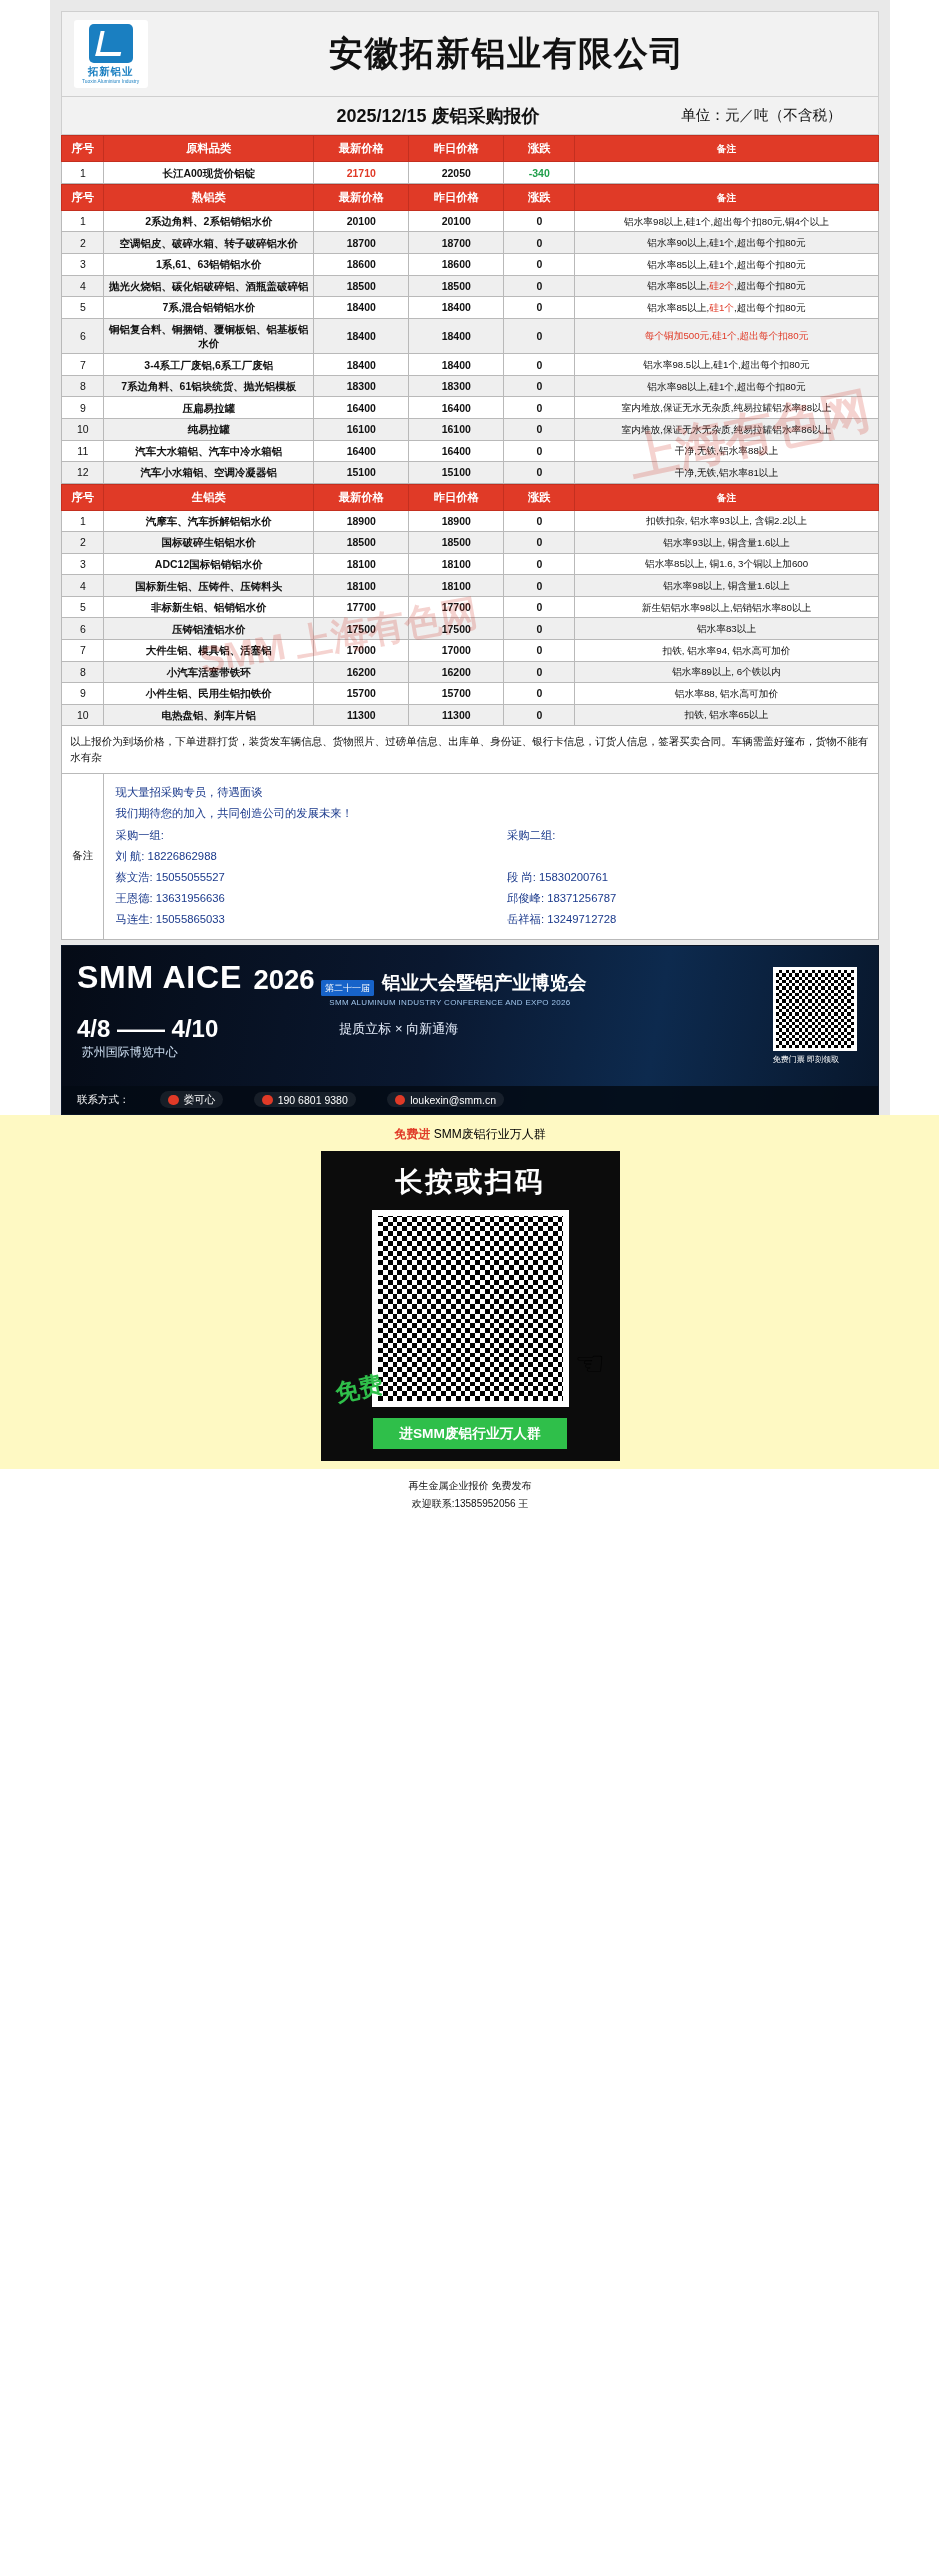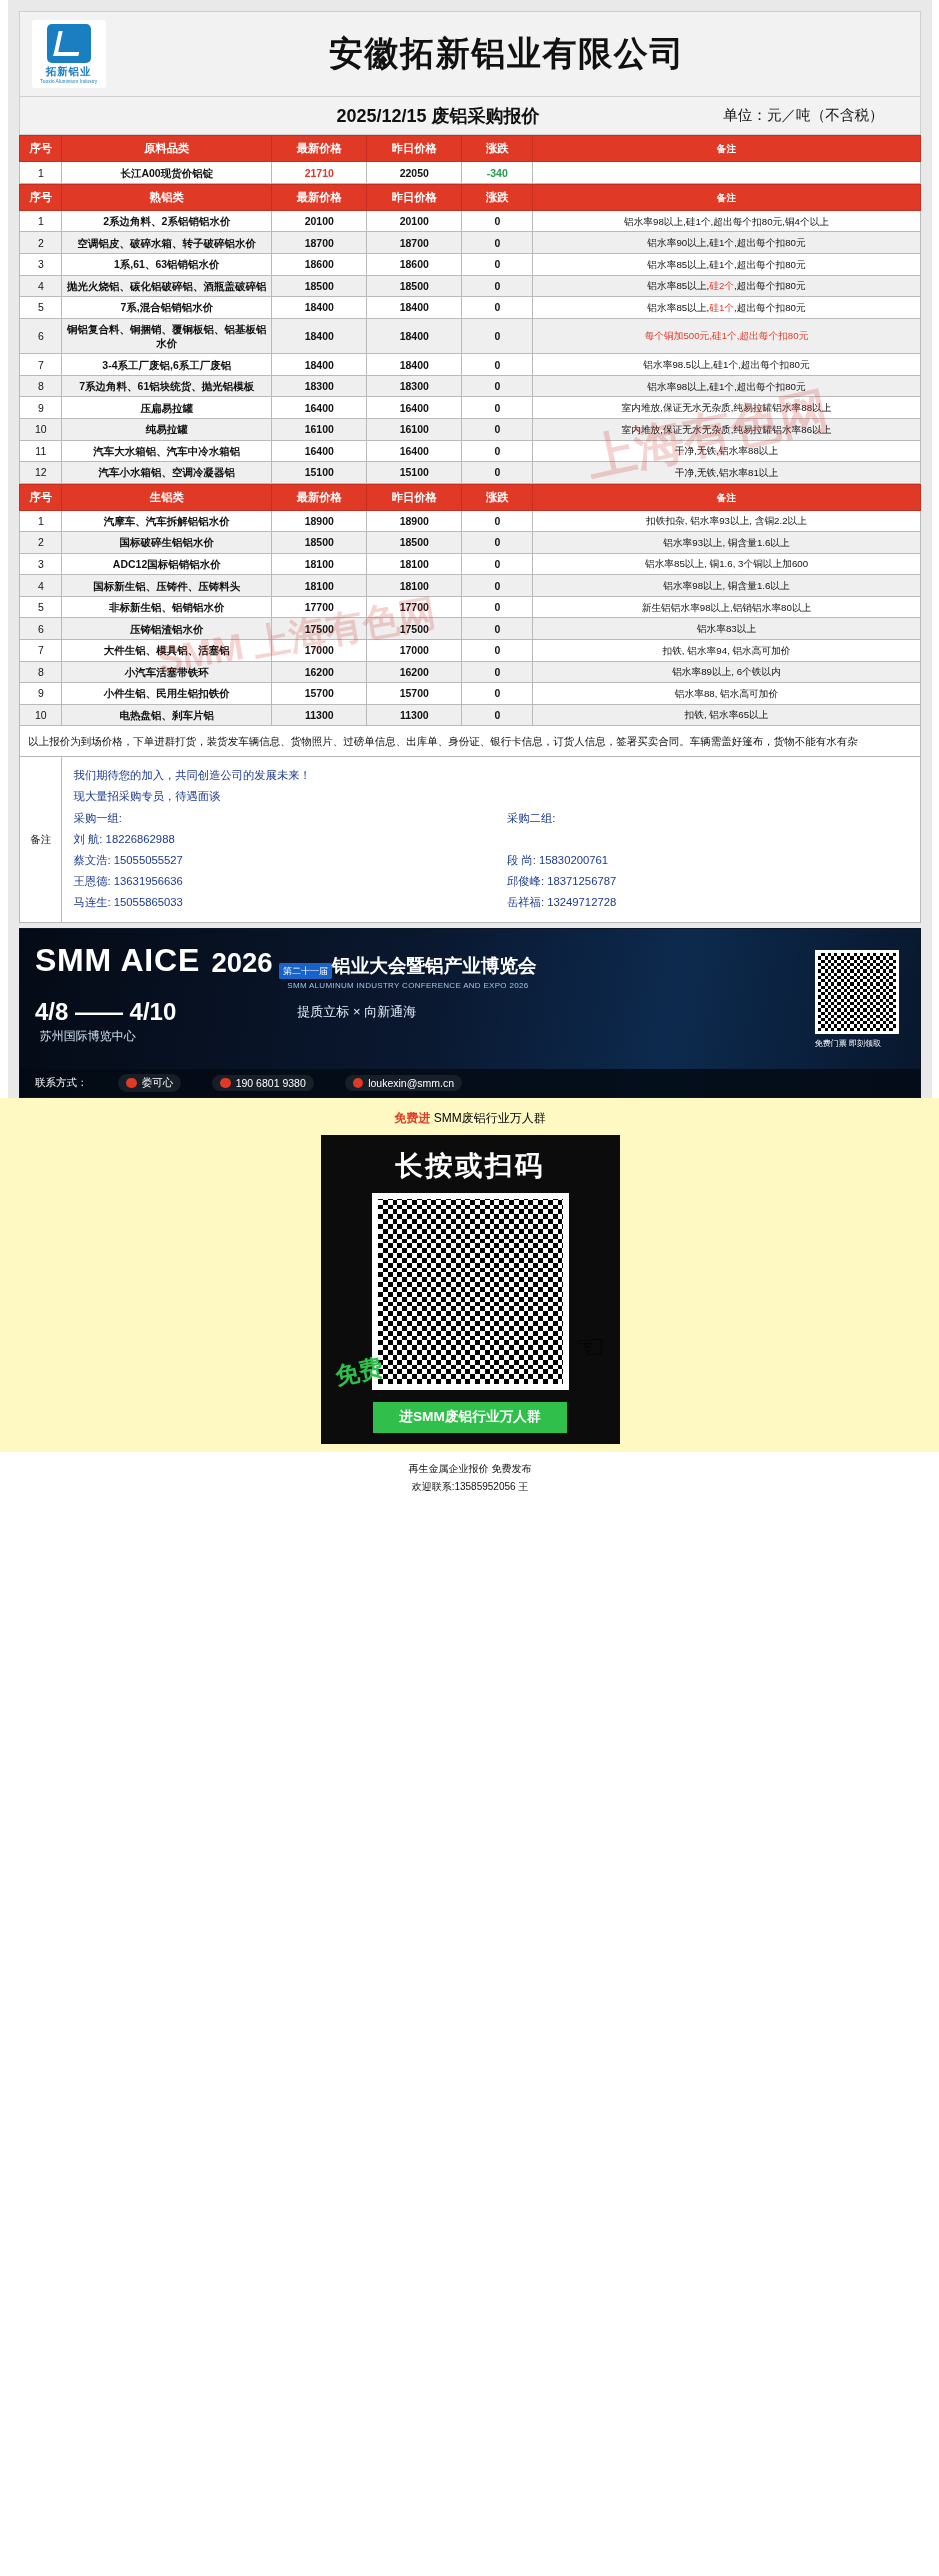--- a/index.html
+++ b/index.html
@@ -3,21 +3,21 @@
 <meta charset="utf-8">
 <style>
   * { box-sizing: border-box; }
   body {
     margin: 0;
     background: #ffffff;
     font-family: "Liberation Sans", "DejaVu Sans", sans-serif;
     width: 940px;
   }
   .page {
-    width: 924px;
+    width: 840px;
     margin: 0 auto;
     background: #e9e9e9;
     padding: 11.3px 11.3px 0 11.3px;
   }
   
   .header {
     display: flex;
     align-items: center;
     background: #f2f2f2;
     border: 0.8px solid #cfcfcf;
@@ -185,20 +185,21 @@
     color: #ffffff;
     font-size: 9px;
     padding: 1.6px 4px;
     margin-left: 6.5px;
     border-radius: 1.6px;
     vertical-align: 4.9px;
   }
   .smm-cn-title {
     font-size: 18.6px;
     font-weight: bold;
+    margin-left: 8px;
     color:#ffffff;
   }
   .smm-en {
     font-size: 8px;
     color: #9fc4ea;
     padding: 1.6px 0 0 267px;
     letter-spacing: 0.3px;
   }
   .smm-mid {
     display: flex;
@@ -564,22 +565,22 @@
           </tr>
         </tbody>
       </table>
   </div>
 
   <div class="notes-top">以上报价为到场价格，下单进群打货，装货发车辆信息、货物照片、过磅单信息、出库单、身份证、银行卡信息，订货人信息，签署买卖合同。车辆需盖好篷布，货物不能有水有杂</div>
 
   <div class="remark-block">
     <div class="remark-label">备注</div>
     <div class="remark-body">
+      <div>现大量招采购专员，待遇面谈</div>
       <div>我们期待您的加入，共同创造公司的发展未来！</div>
-      <div>现大量招采购专员，待遇面谈</div>
       <div class="contacts">
         <div class="col">
           <div>采购一组:</div>
           <div>刘 航: 18226862988</div>
           <div>蔡文浩: 15055055527</div>
           <div>王恩德: 13631956636</div>
           <div>马连生: 15055865033</div>
         </div>
         <div class="col right">
           <div>采购二组:</div>

